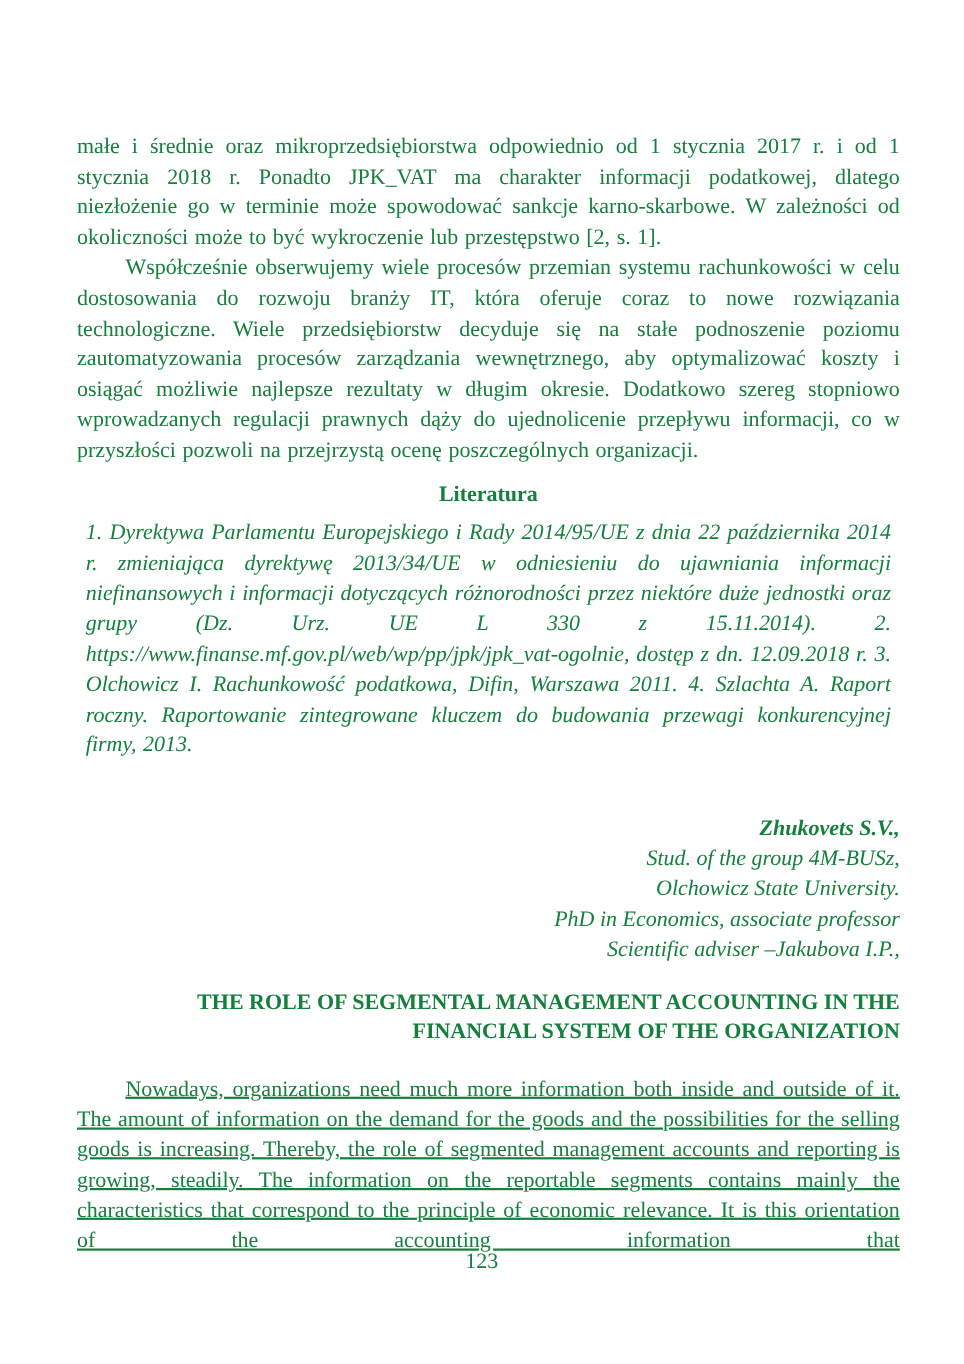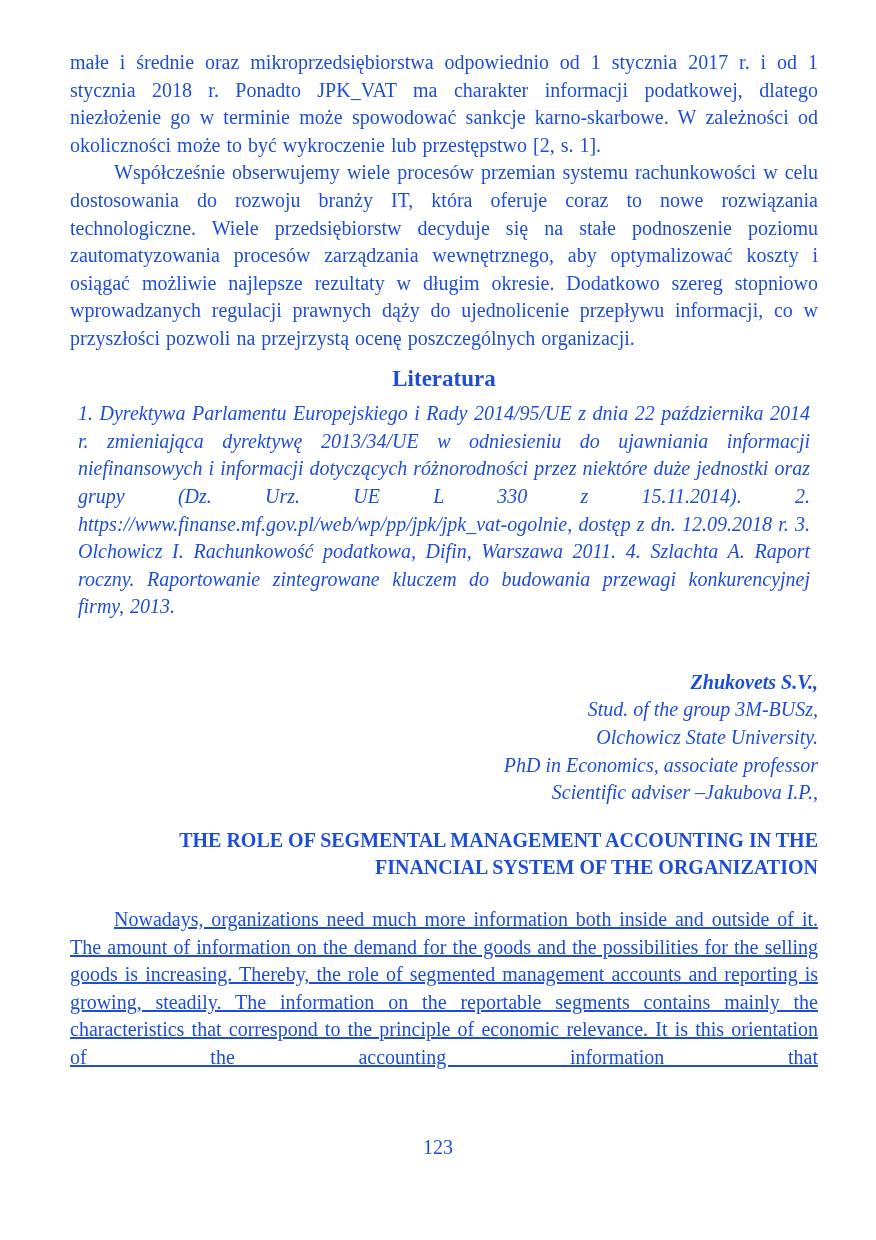--- a/index.html
+++ b/index.html
@@ -5,24 +5,24 @@
   html, body {
     margin: 0;
     padding: 0;
     background: #ffffff;
   }
   .page {
     position: relative;
     width: 876px;
     height: 1160px;
     background: #ffffff;
-    color: #1d4ed8;
+    color: #15803d;
     font-family: "Liberation Serif", "DejaVu Serif", serif;
     box-sizing: border-box;
-    padding: 49px 58px 0 70px;
+    padding: 120px 58px 0 70px;
     overflow: hidden;
   }
   .content {
     width: 748px;
   }
   p.body {
     margin: 0;
     font-size: 20px;
     line-height: 27.6px;
     text-align: justify;
@@ -30,21 +30,21 @@
   }
   p.indent {
     text-indent: 44px;
   }
   p.cutoff {
     text-align-last: justify;
     text-decoration: underline;
   }
   h3.lit-heading {
     margin: 12px 0 0 0;
-    font-size: 23px;
+    font-size: 20px;
     line-height: 27.6px;
     font-weight: bold;
     text-align: center;
   }
   p.refs {
     margin: 8px;
     font-size: 20px;
     line-height: 27.6px;
     font-style: italic;
     text-align: justify;
@@ -88,21 +88,21 @@
     <p class="body">małe i średnie oraz mikroprzedsiębiorstwa odpowiednio od 1 stycznia 2017 r. i od 1 stycznia 2018 r. Ponadto JPK_VAT ma charakter informacji podatkowej, dlatego niezłożenie go w terminie może spowodować sankcje karno-skarbowe. W zależności od okoliczności może to być wykroczenie lub przestępstwo [2, s. 1].</p>
 
     <p class="body indent">Współcześnie obserwujemy wiele procesów przemian systemu rachunkowości w celu dostosowania do rozwoju branży IT, która oferuje coraz to nowe rozwiązania technologiczne. Wiele przedsiębiorstw decyduje się na stałe podnoszenie poziomu zautomatyzowania procesów zarządzania wewnętrznego, aby optymalizować koszty i osiągać możliwie najlepsze rezultaty w długim okresie. Dodatkowo szereg stopniowo wprowadzanych regulacji prawnych dąży do ujednolicenie przepływu informacji, co w przyszłości pozwoli na przejrzystą ocenę poszczególnych organizacji.</p>
 
     <h3 class="lit-heading">Literatura</h3>
 
     <p class="refs">1. Dyrektywa Parlamentu Europejskiego i Rady 2014/95/UE z dnia 22 października 2014 r. zmieniająca dyrektywę 2013/34/UE w odniesieniu do ujawniania informacji niefinansowych i informacji dotyczących różnorodności przez niektóre duże jednostki oraz grupy (Dz. Urz. UE L 330 z 15.11.2014). 2. https://www.finanse.mf.gov.pl/web/wp/pp/jpk/jpk_vat-ogolnie, dostęp z dn. 12.09.2018 r. 3. Olchowicz I. Rachunkowość podatkowa, Difin, Warszawa 2011. 4. Szlachta A. Raport roczny. Raportowanie zintegrowane kluczem do budowania przewagi konkurencyjnej firmy, 2013.</p>
 
     <div class="author-block">
       <div class="author-name">Zhukovets S.V.,</div>
-      <div>Stud. of the group 3M-BUSz,</div>
+      <div>Stud. of the group 4M-BUSz,</div>
       <div>Olchowicz State University.</div>
       <div>PhD in Economics, associate professor</div>
       <div>Scientific adviser –Jakubova I.P.,</div>
     </div>
 
     <h2 class="article-title">THE ROLE OF SEGMENTAL MANAGEMENT ACCOUNTING IN THE FINANCIAL SYSTEM OF THE ORGANIZATION</h2>
 
     <p class="body indent cutoff last-para">Nowadays, organizations need much more information both inside and outside of it. The amount of information on the demand for the goods and the possibilities for the selling goods is increasing. Thereby, the role of segmented management accounts and reporting is growing, steadily. The information on the reportable segments contains mainly the characteristics that correspond to the principle of economic relevance. It is this orientation of the accounting information that</p>
 
   </main>

